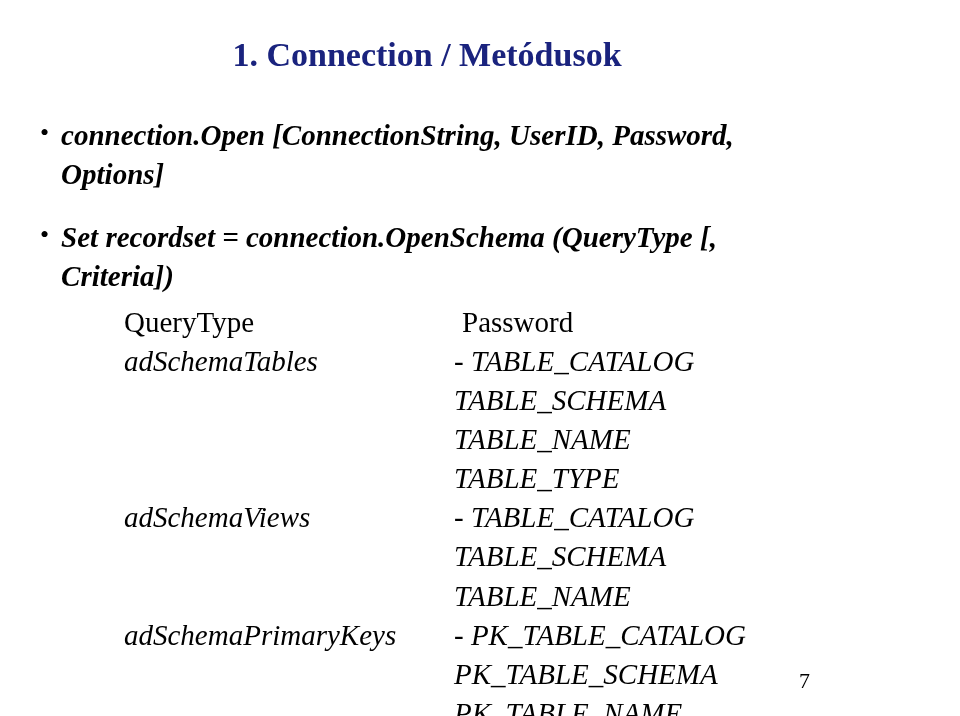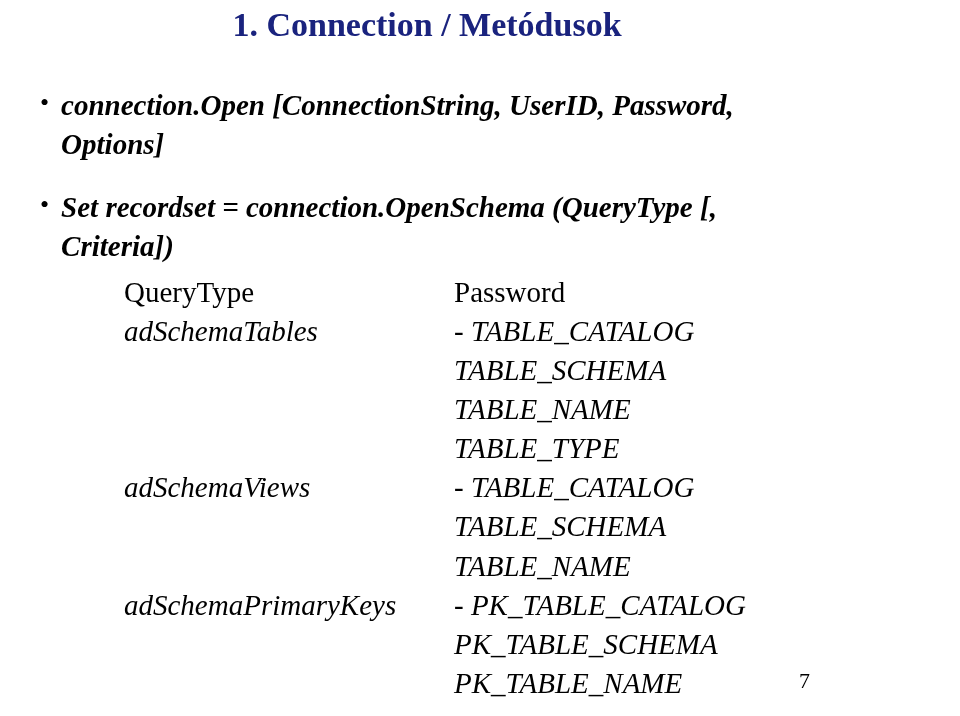--- a/index.html
+++ b/index.html
@@ -9,21 +9,21 @@
     height: 716px;
     background: #ffffff;
     font-family: "Times New Roman", Times, serif;
     color: #000000;
   }
   .page {
     position: relative;
     width: 854px;
     height: 716px;
     box-sizing: border-box;
-    padding: 6px 40px 0 40px;
+    padding: 36px 40px 0 40px;
   }
   .title {
     text-align: center;
     font-size: 34px;
     font-weight: bold;
     color: #1a237e;
     margin: 0 0 42px 0;
   }
   .bullet {
     margin: 0 0 24px 0;
@@ -55,21 +55,21 @@
     font-style: italic;
   }
   .col-left {
     width: 330px;
     flex: 0 0 330px;
     white-space: pre;
   }
   .col-right {
     white-space: pre;
   }
-  .no-italic { font-style: normal; }
+  .no-italic { font-style: normal; gap: 8px; }
   .page-num {
     position: absolute;
     right: 44px;
     bottom: 22px;
     font-size: 22px;
     font-style: normal;
     font-family: "Times New Roman", Times, serif;
   }
 </style>
 </head>

